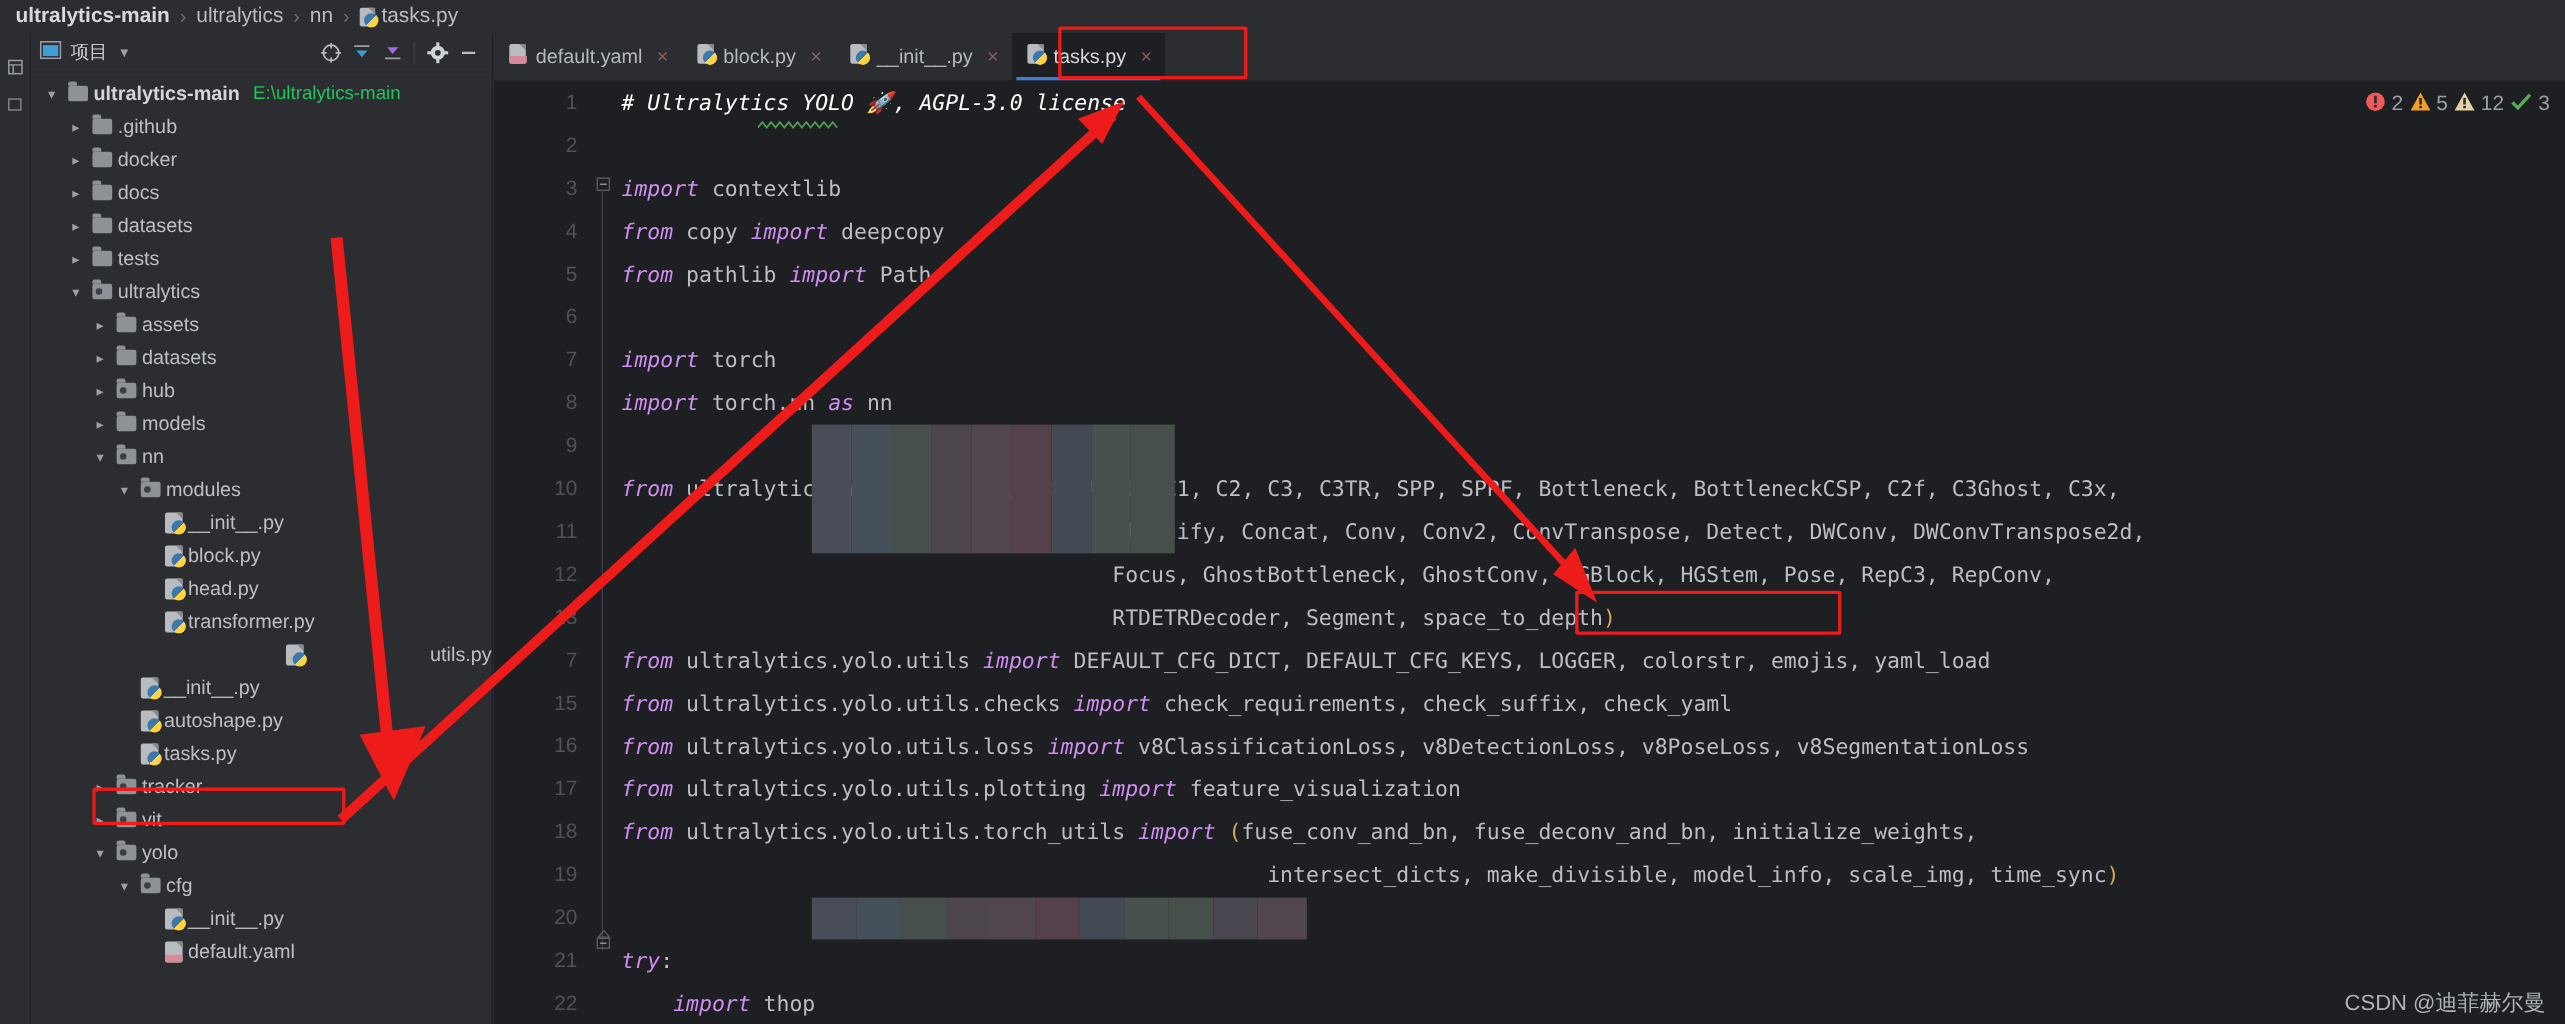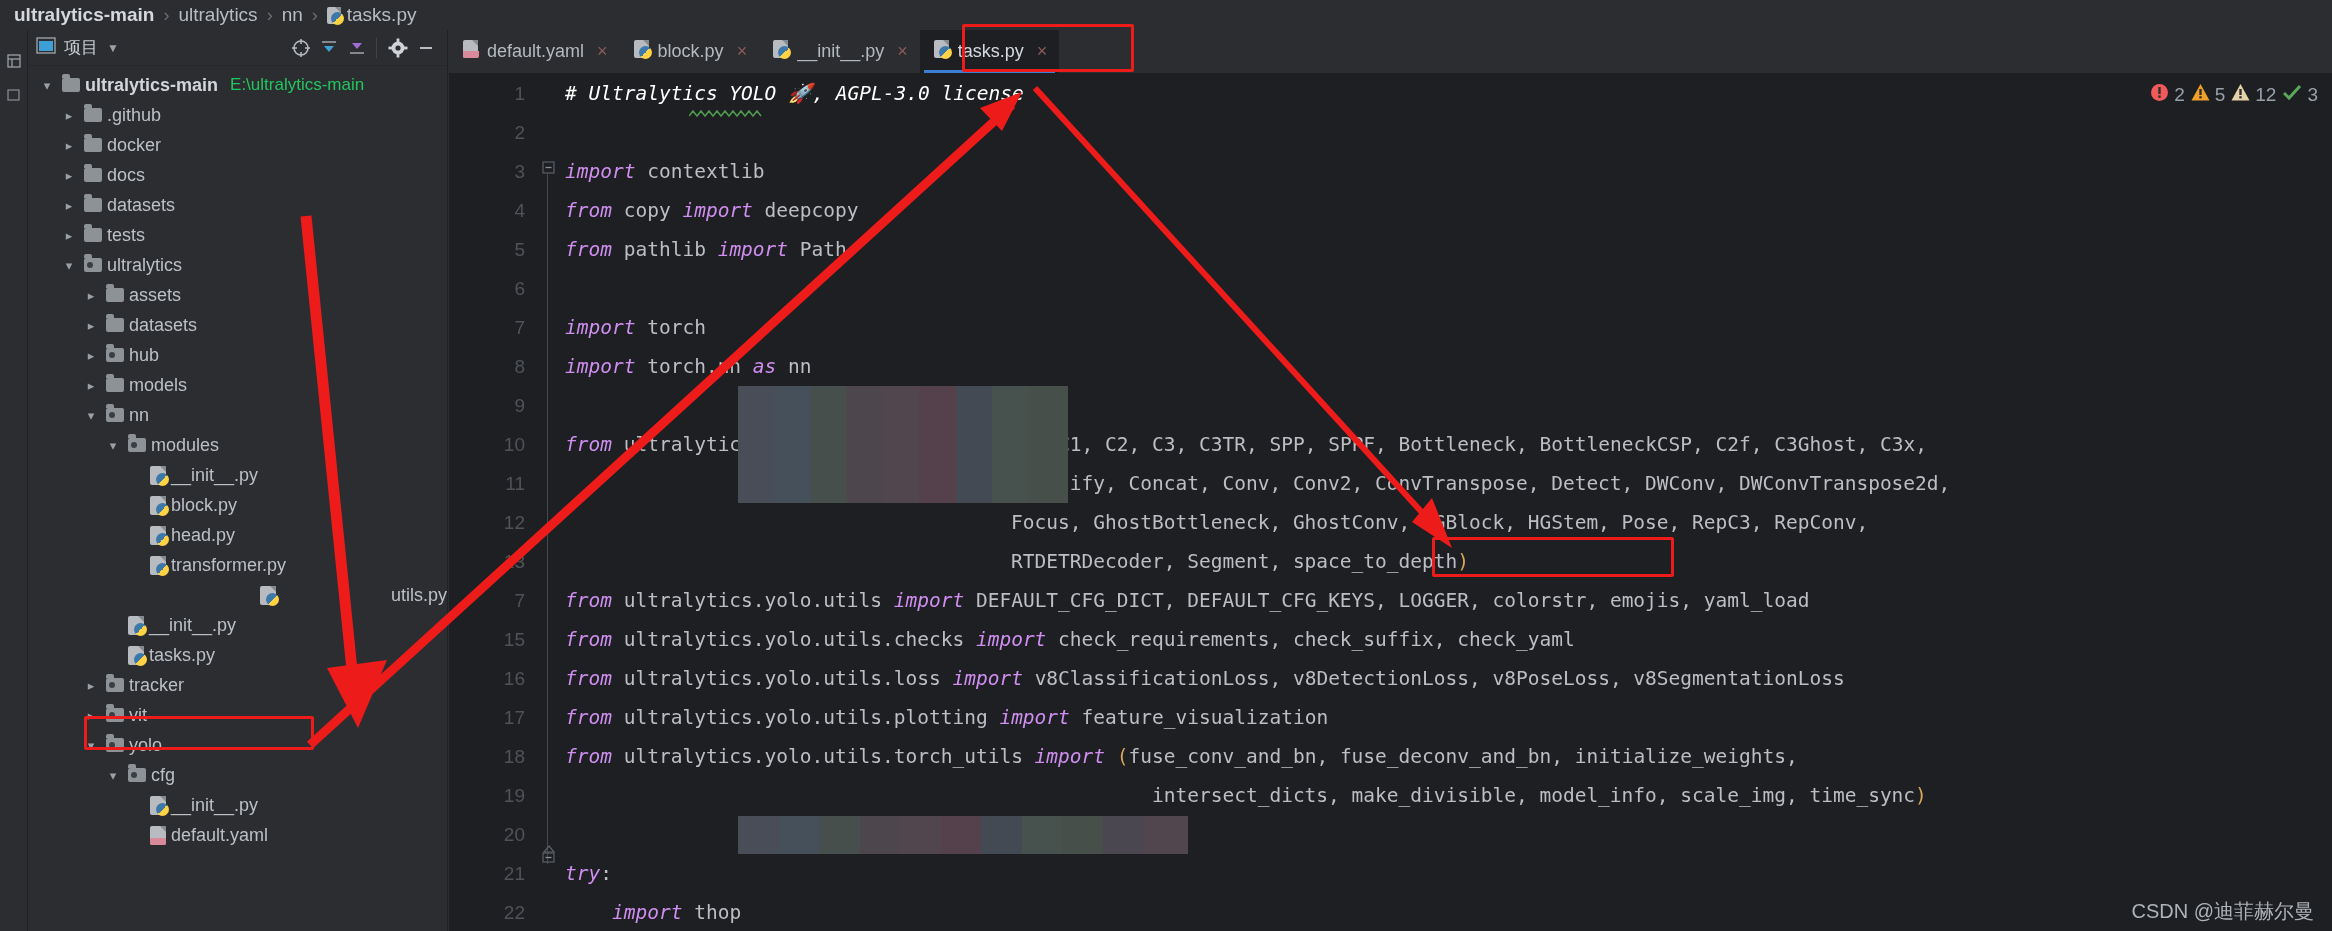--- a/index.html
+++ b/index.html
@@ -373,20 +373,27 @@
             <span class="ico pyfile"></span>
           </span>
           <span class="tlabel">utils.py</span>
         </div>
         <div class="trow" style="padding-left: 76px;">
           <span class="twist empty"></span>
           <span style="margin-left: 6px; display: inline-flex; align-items: center;">
             <span class="ico pyfile"></span>
           </span>
           <span class="tlabel">__init__.py</span>
+        </div>
+        <div class="trow" style="padding-left: 76px;">
+          <span class="twist empty"></span>
+          <span style="margin-left: 6px; display: inline-flex; align-items: center;">
+            <span class="ico pyfile"></span>
+          </span>
+          <span class="tlabel">autoshape.py</span>
         </div>
         <div class="trow" style="padding-left: 76px;">
           <span class="twist empty"></span>
           <span style="margin-left: 6px; display: inline-flex; align-items: center;">
             <span class="ico pyfile"></span>
           </span>
           <span class="tlabel">tasks.py</span>
         </div>
         <div class="trow" style="padding-left: 54px;">
           <span class="twist">▸</span>

